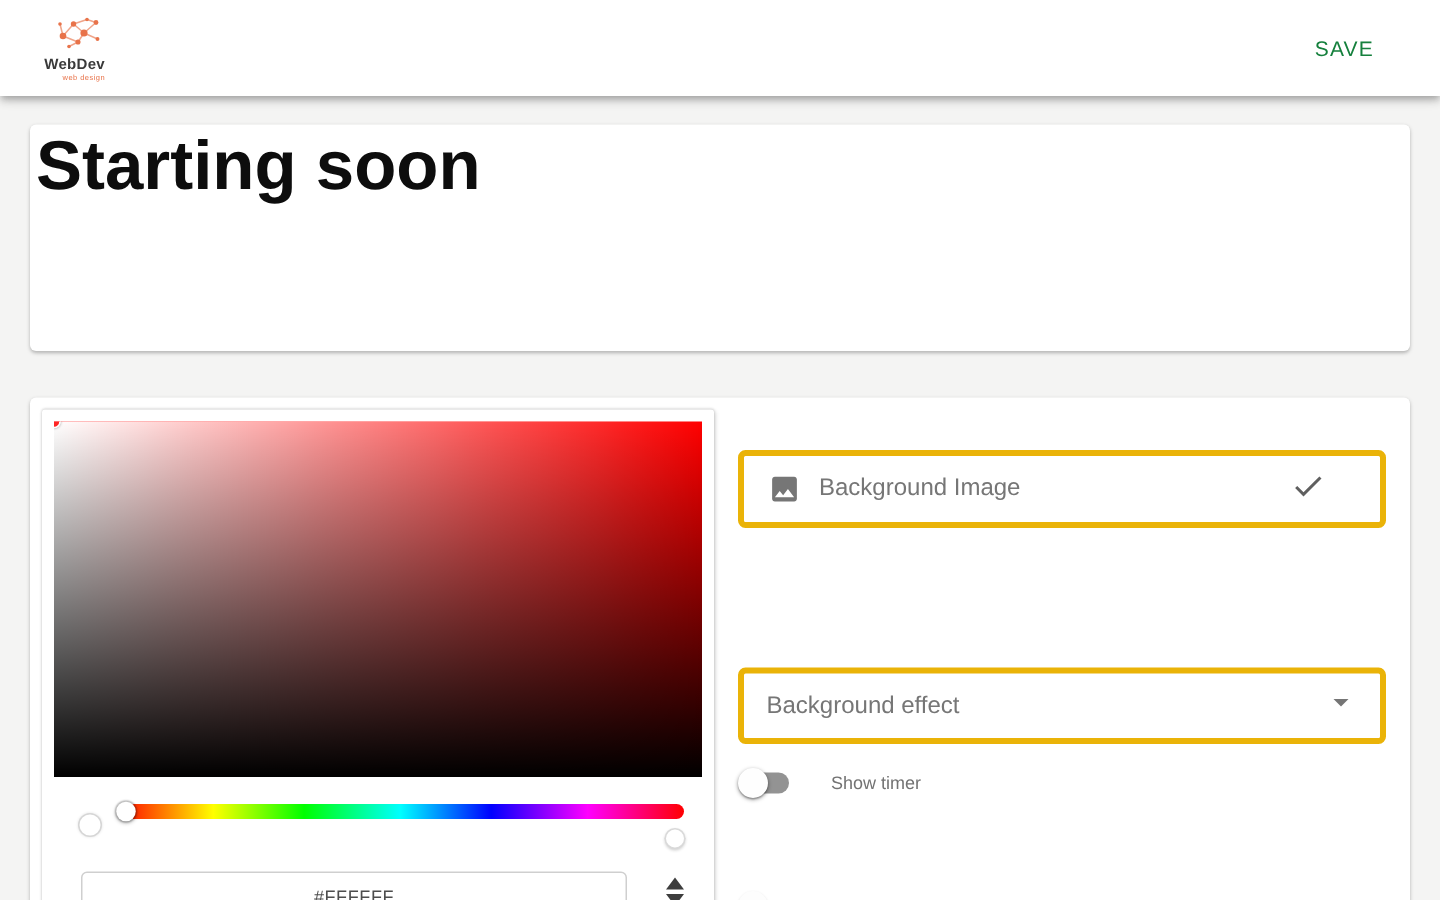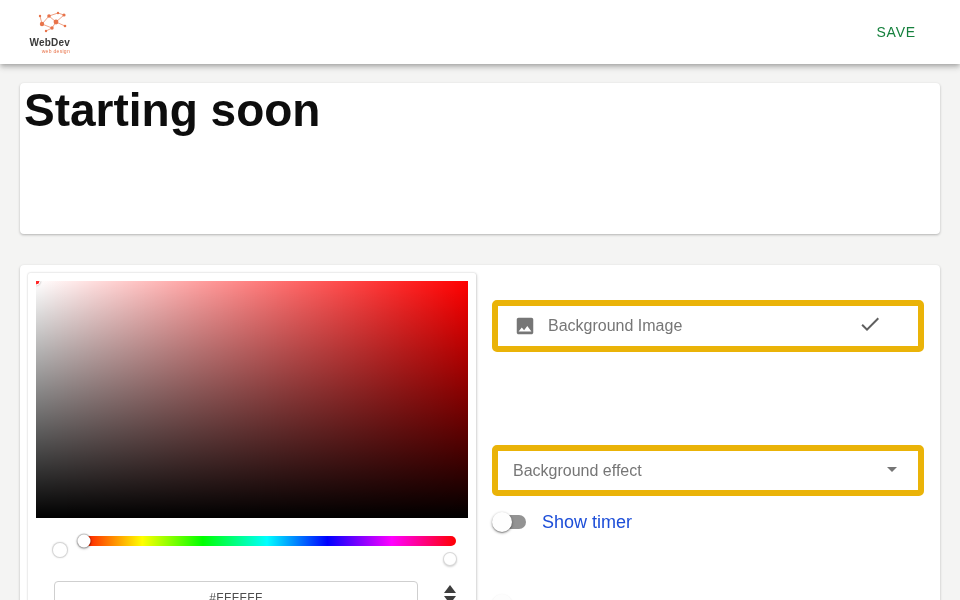--- a/index.html
+++ b/index.html
@@ -105,21 +105,21 @@
   }
   .tri-down {
     width:0; height:0; margin:3px auto 0;
     border-left:6px solid transparent; border-right:6px solid transparent;
     border-top:8px solid #3d3d3d;
   }
 
   
   .outlined-box {
     position:absolute; left:472px; width:432px; height:52px;
-    border:6px solid #eab308; border-radius:5px; background:#fff;
+    border:4px solid #eab308; border-radius:5px; background:#fff;
     display:flex; align-items:center; cursor:pointer;
   }
   .box-bg-image { top:35px; padding:0 14px 0 16px; }
   .box-bg-effect { top:136px; height:51px; padding:0 6px 0 15px;margin-top:44px; }
   .box-label { font-size:16px; color:#767676; flex:1 1 auto; }
   .box-label-with-icon { margin-left:12px; }
   .img-icon svg { display:block; }
   .check-icon { margin-right:22px; }
   .dropdown-icon { margin-right:8px; }
 
@@ -127,21 +127,21 @@
   .switch { position:relative; width:33px; height:28px; cursor:pointer; }
   .switch-track {
     position:absolute; left:0; top:7px; width:33px; height:14px; border-radius:7px;
     background:#939393;
   }
   .switch-thumb {
     position:absolute; left:-1px; top:4px; width:20px; height:20px; border-radius:50%;
     background:#fefefe;
     box-shadow:0 1px 3px rgba(0,0,0,.4), 0 1px 1px rgba(0,0,0,.24);
   }
-  .switch-label { margin-left:16px; font-size:18px; color:#1d4ed8; }
+  .switch-label { margin-left:28px; font-size:12px; color:#737373; }
 
   .partial-switch-thumb {
     position:absolute; left:472px; top:329px; width:20px; height:20px; border-radius:50%;
     background:#fdfdfd; box-shadow:0 1px 2px rgba(0,0,0,.18); 
   }
 </style>
 </head>
 <body>
 
 <header class="appbar">

